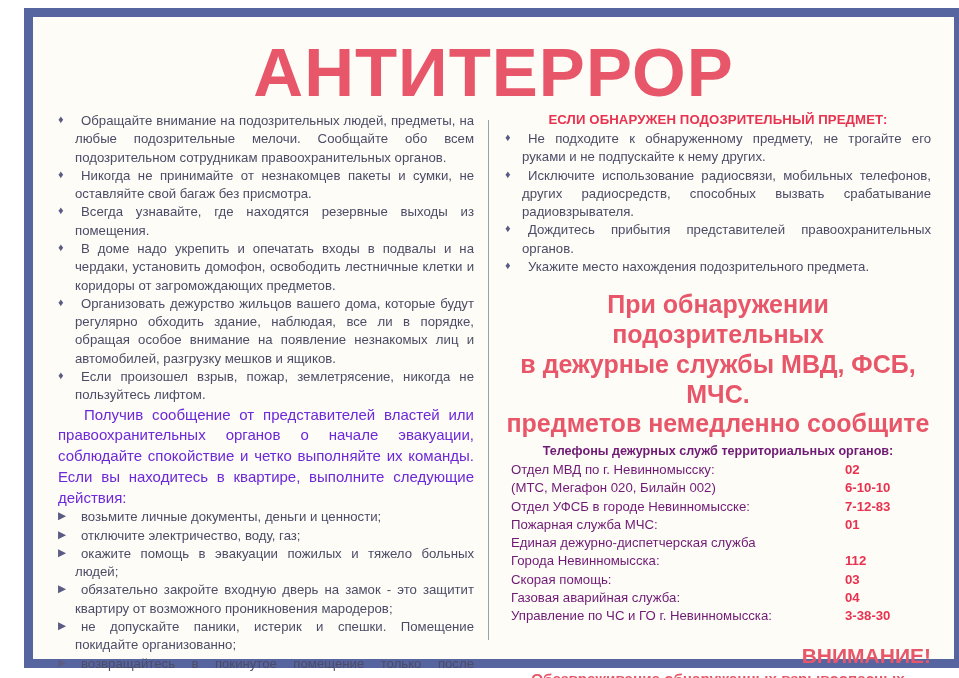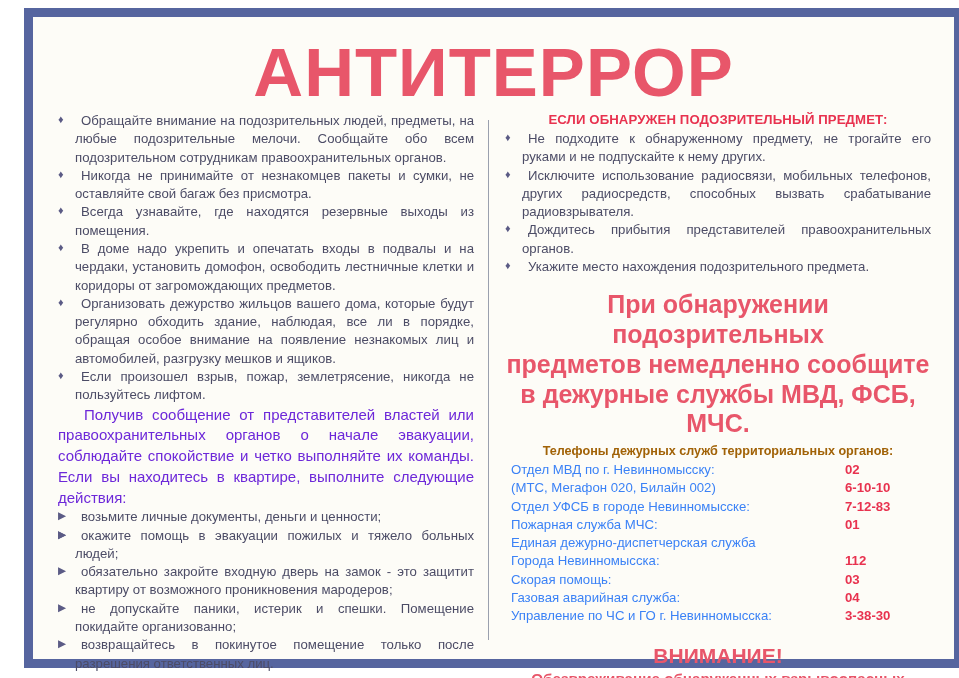--- a/index.html
+++ b/index.html
@@ -120,58 +120,58 @@
   
   .callout {
     color: #e8566a;
     font-weight: bold;
     font-size: 25px;
     line-height: 1.19;
     text-align: center;
     margin: 14px 0 0 0;
   }
   .callout-sub {
-    color: #a16207;
+    color: #701a75;
     font-weight: bold;
     font-size: 12.6px;
     text-align: center;
     margin: 5px 0 3px 0;
   }
 
   
   .phones {
     width: 100%;
     border-collapse: collapse;
     margin: 0 0 0 6px;
   }
   .phones td {
     padding: 0;
     font-size: 13.2px;
     line-height: 1.385;
     vertical-align: top;
   }
   .phones .label {
-    color: #3b82f6;
+    color: #701a75;
     white-space: nowrap;
     padding-right: 10px;
   }
   .phones .num {
     color: #e8324f;
     font-weight: bold;
     white-space: nowrap;
     width: 92px;
     margin-left: 7px;
   }
 
   
   .attention-title {
     color: #e8566a;
     font-weight: bold;
     font-size: 21px;
-    text-align: center;
+    text-align: right;
     margin: 18px 0 1px 0;
   }
   .attention-body {
     color: #e8566a;
     font-weight: bold;
     font-size: 15.2px;
     line-height: 1.26;
     text-align: center;
     margin: 0;
   }
@@ -216,20 +216,21 @@
 
 
       <div class="para indent">Получив сообщение от представителей властей или правоохранительных органов о начале эвакуации, соблюдайте спокойствие и четко выполняйте их команды. Если вы находитесь в квартире, выполните следующие действия:</div>
 
       <div class="item">
         <span class="bullet bullet-tri">▶</span>
         <span class="lead">возьмите личные документы, деньги и ценности;</span>
       </div>
       <div class="item">
         <span class="bullet bullet-tri">▶</span>
+        <span class="lead">отключите электричество, воду, газ;</span>
       </div>
       <div class="item">
         <span class="bullet bullet-tri">▶</span>
         <span class="lead">окажите помощь в эвакуации пожилых и тяжело больных людей;</span>
       </div>
       <div class="item">
         <span class="bullet bullet-tri">▶</span>
         <span class="lead">обязательно закройте входную дверь на замок - это защитит квартиру от возможного проникновения мародеров;</span>
       </div>
       <div class="item">
@@ -261,22 +262,22 @@
         <span class="bullet bullet-diamond">♦</span>
         <span class="lead">Дождитесь прибытия представителей правоохранительных органов.</span>
       </div>
       <div class="item">
         <span class="bullet bullet-diamond">♦</span>
         <span class="lead">Укажите место нахождения подозрительного предмета.</span>
       </div>
 
       <div class="callout">
         <div>При обнаружении подозрительных</div>
+        <div>в дежурные службы МВД, ФСБ, МЧС.</div>
         <div>предметов немедленно сообщите</div>
-        <div>в дежурные службы МВД, ФСБ, МЧС.</div>
       </div>
 
       <div class="callout-sub">Телефоны дежурных служб территориальных органов:</div>
 
       <table class="phones">
         <tbody>
           <tr>
             <td class="label">Отдел МВД по г. Невинномысску:</td>
             <td class="num">02</td>
           </tr>

